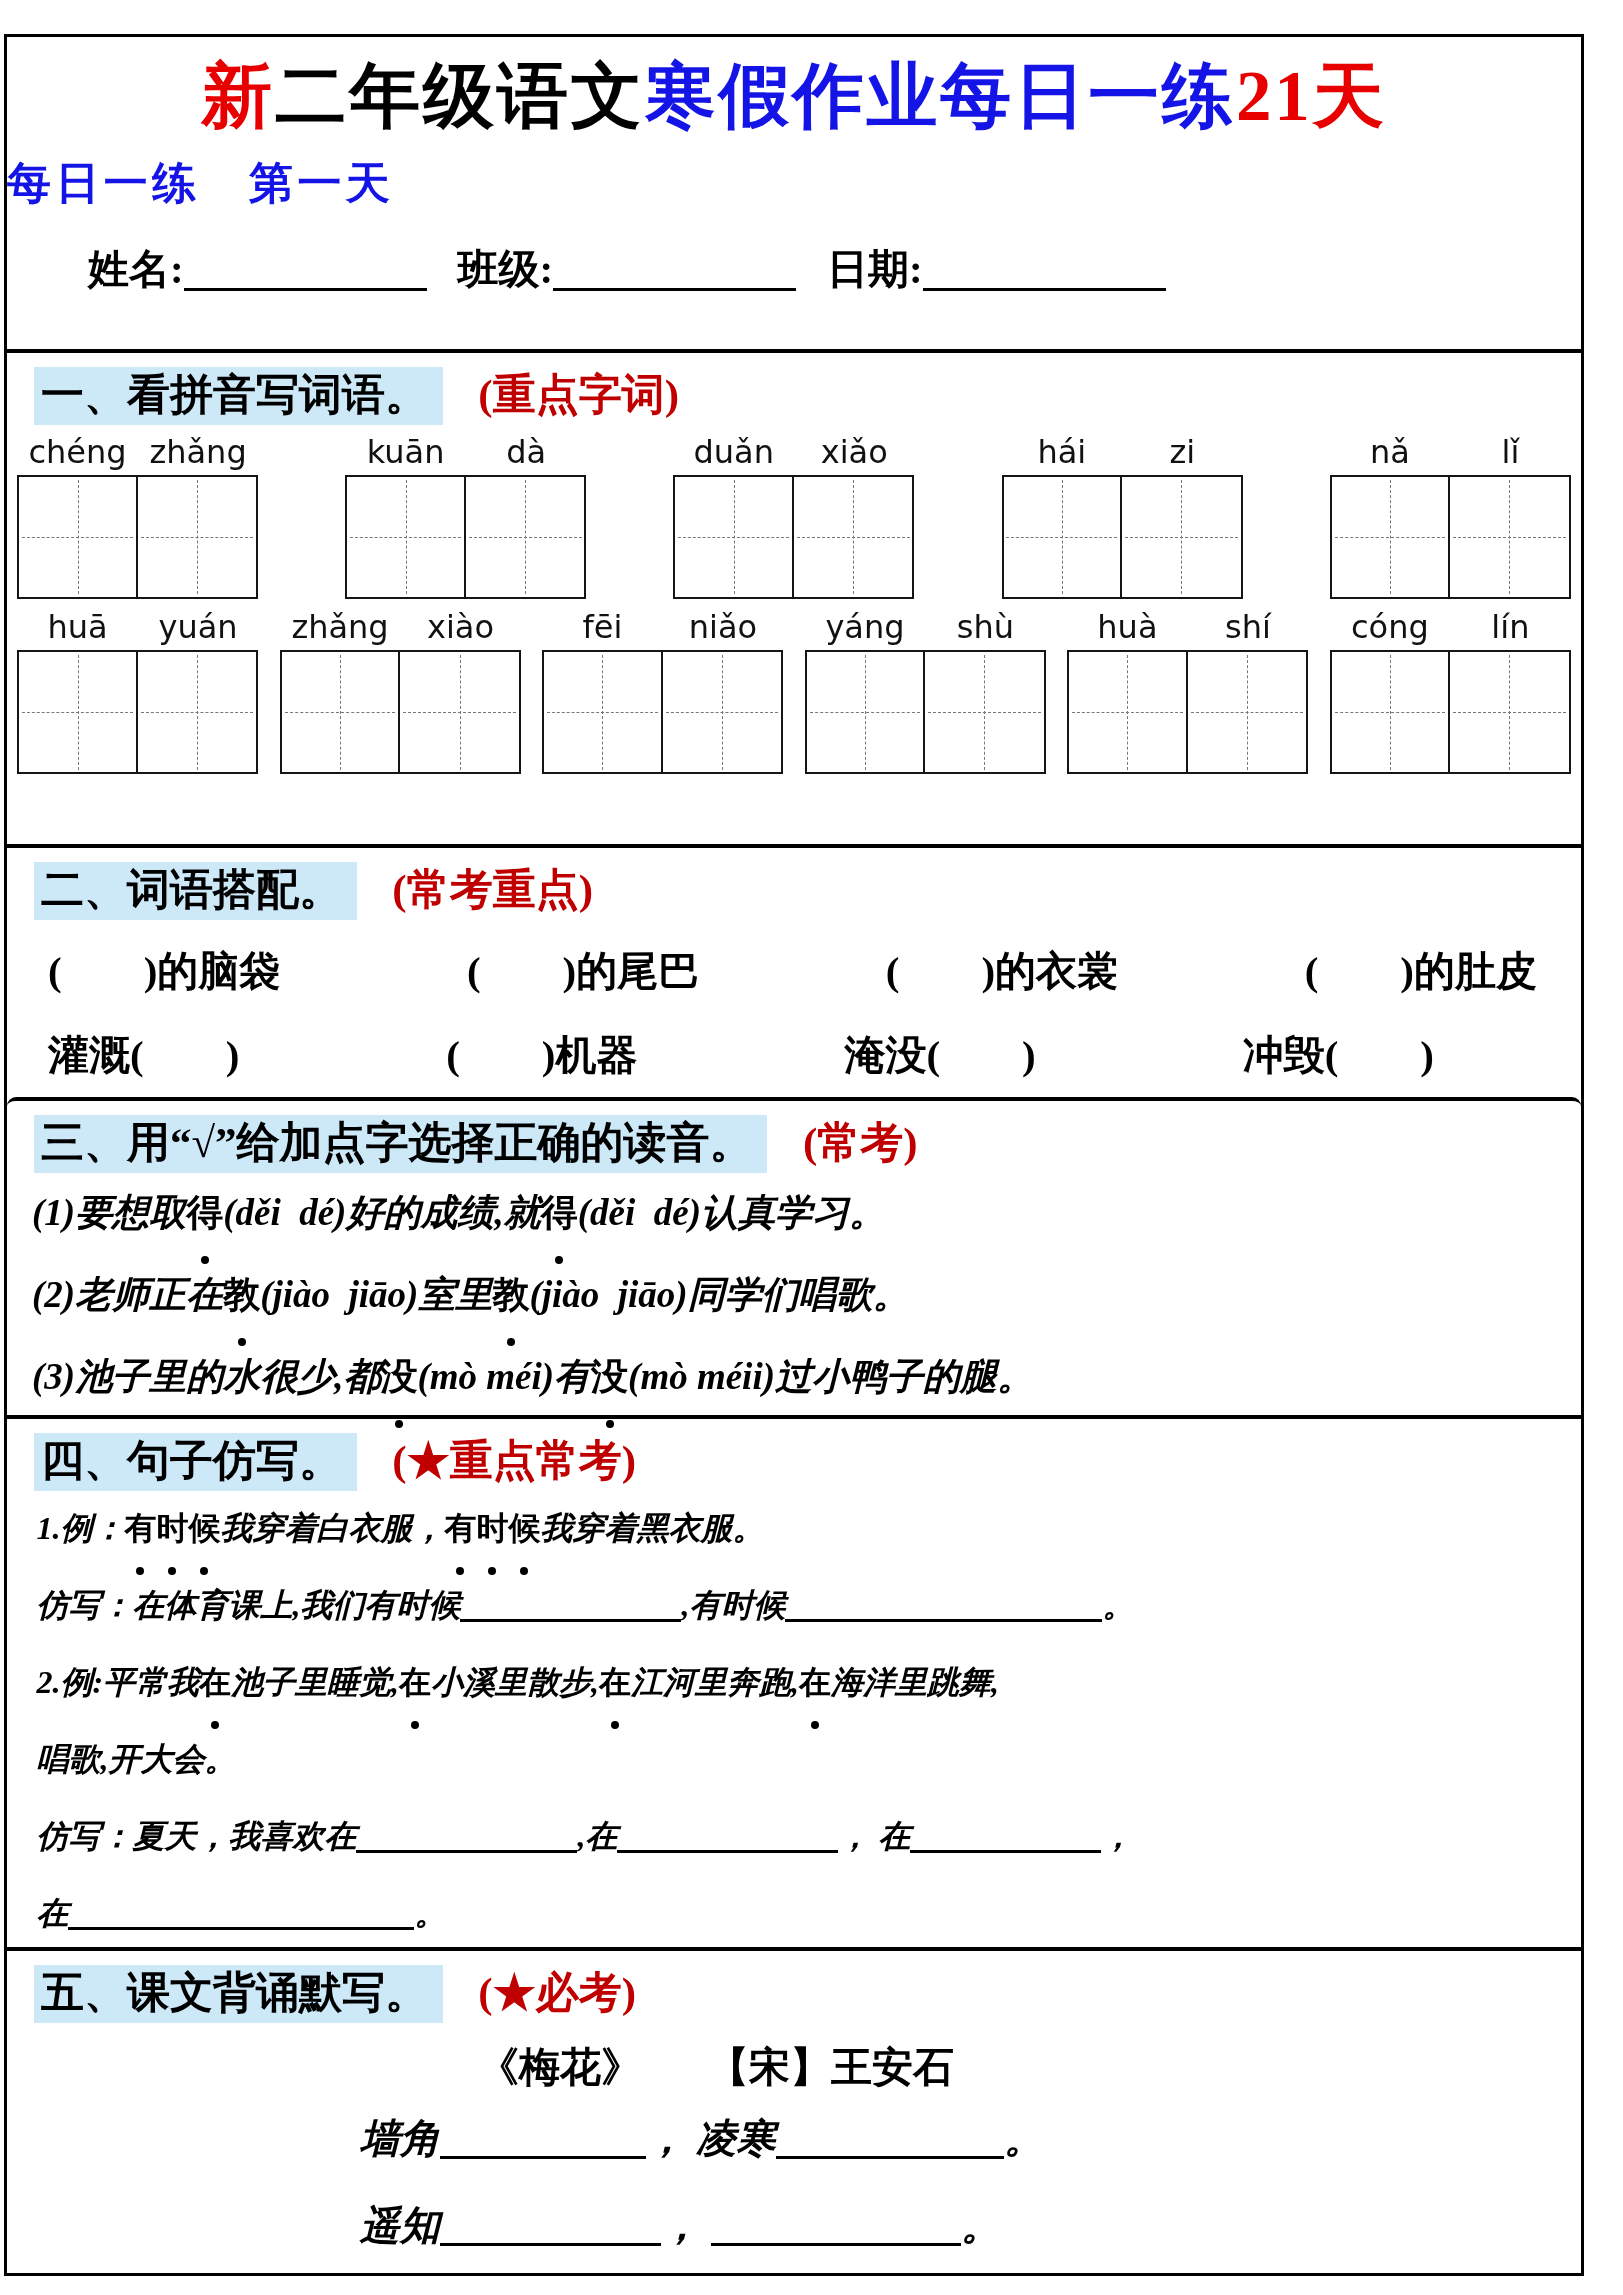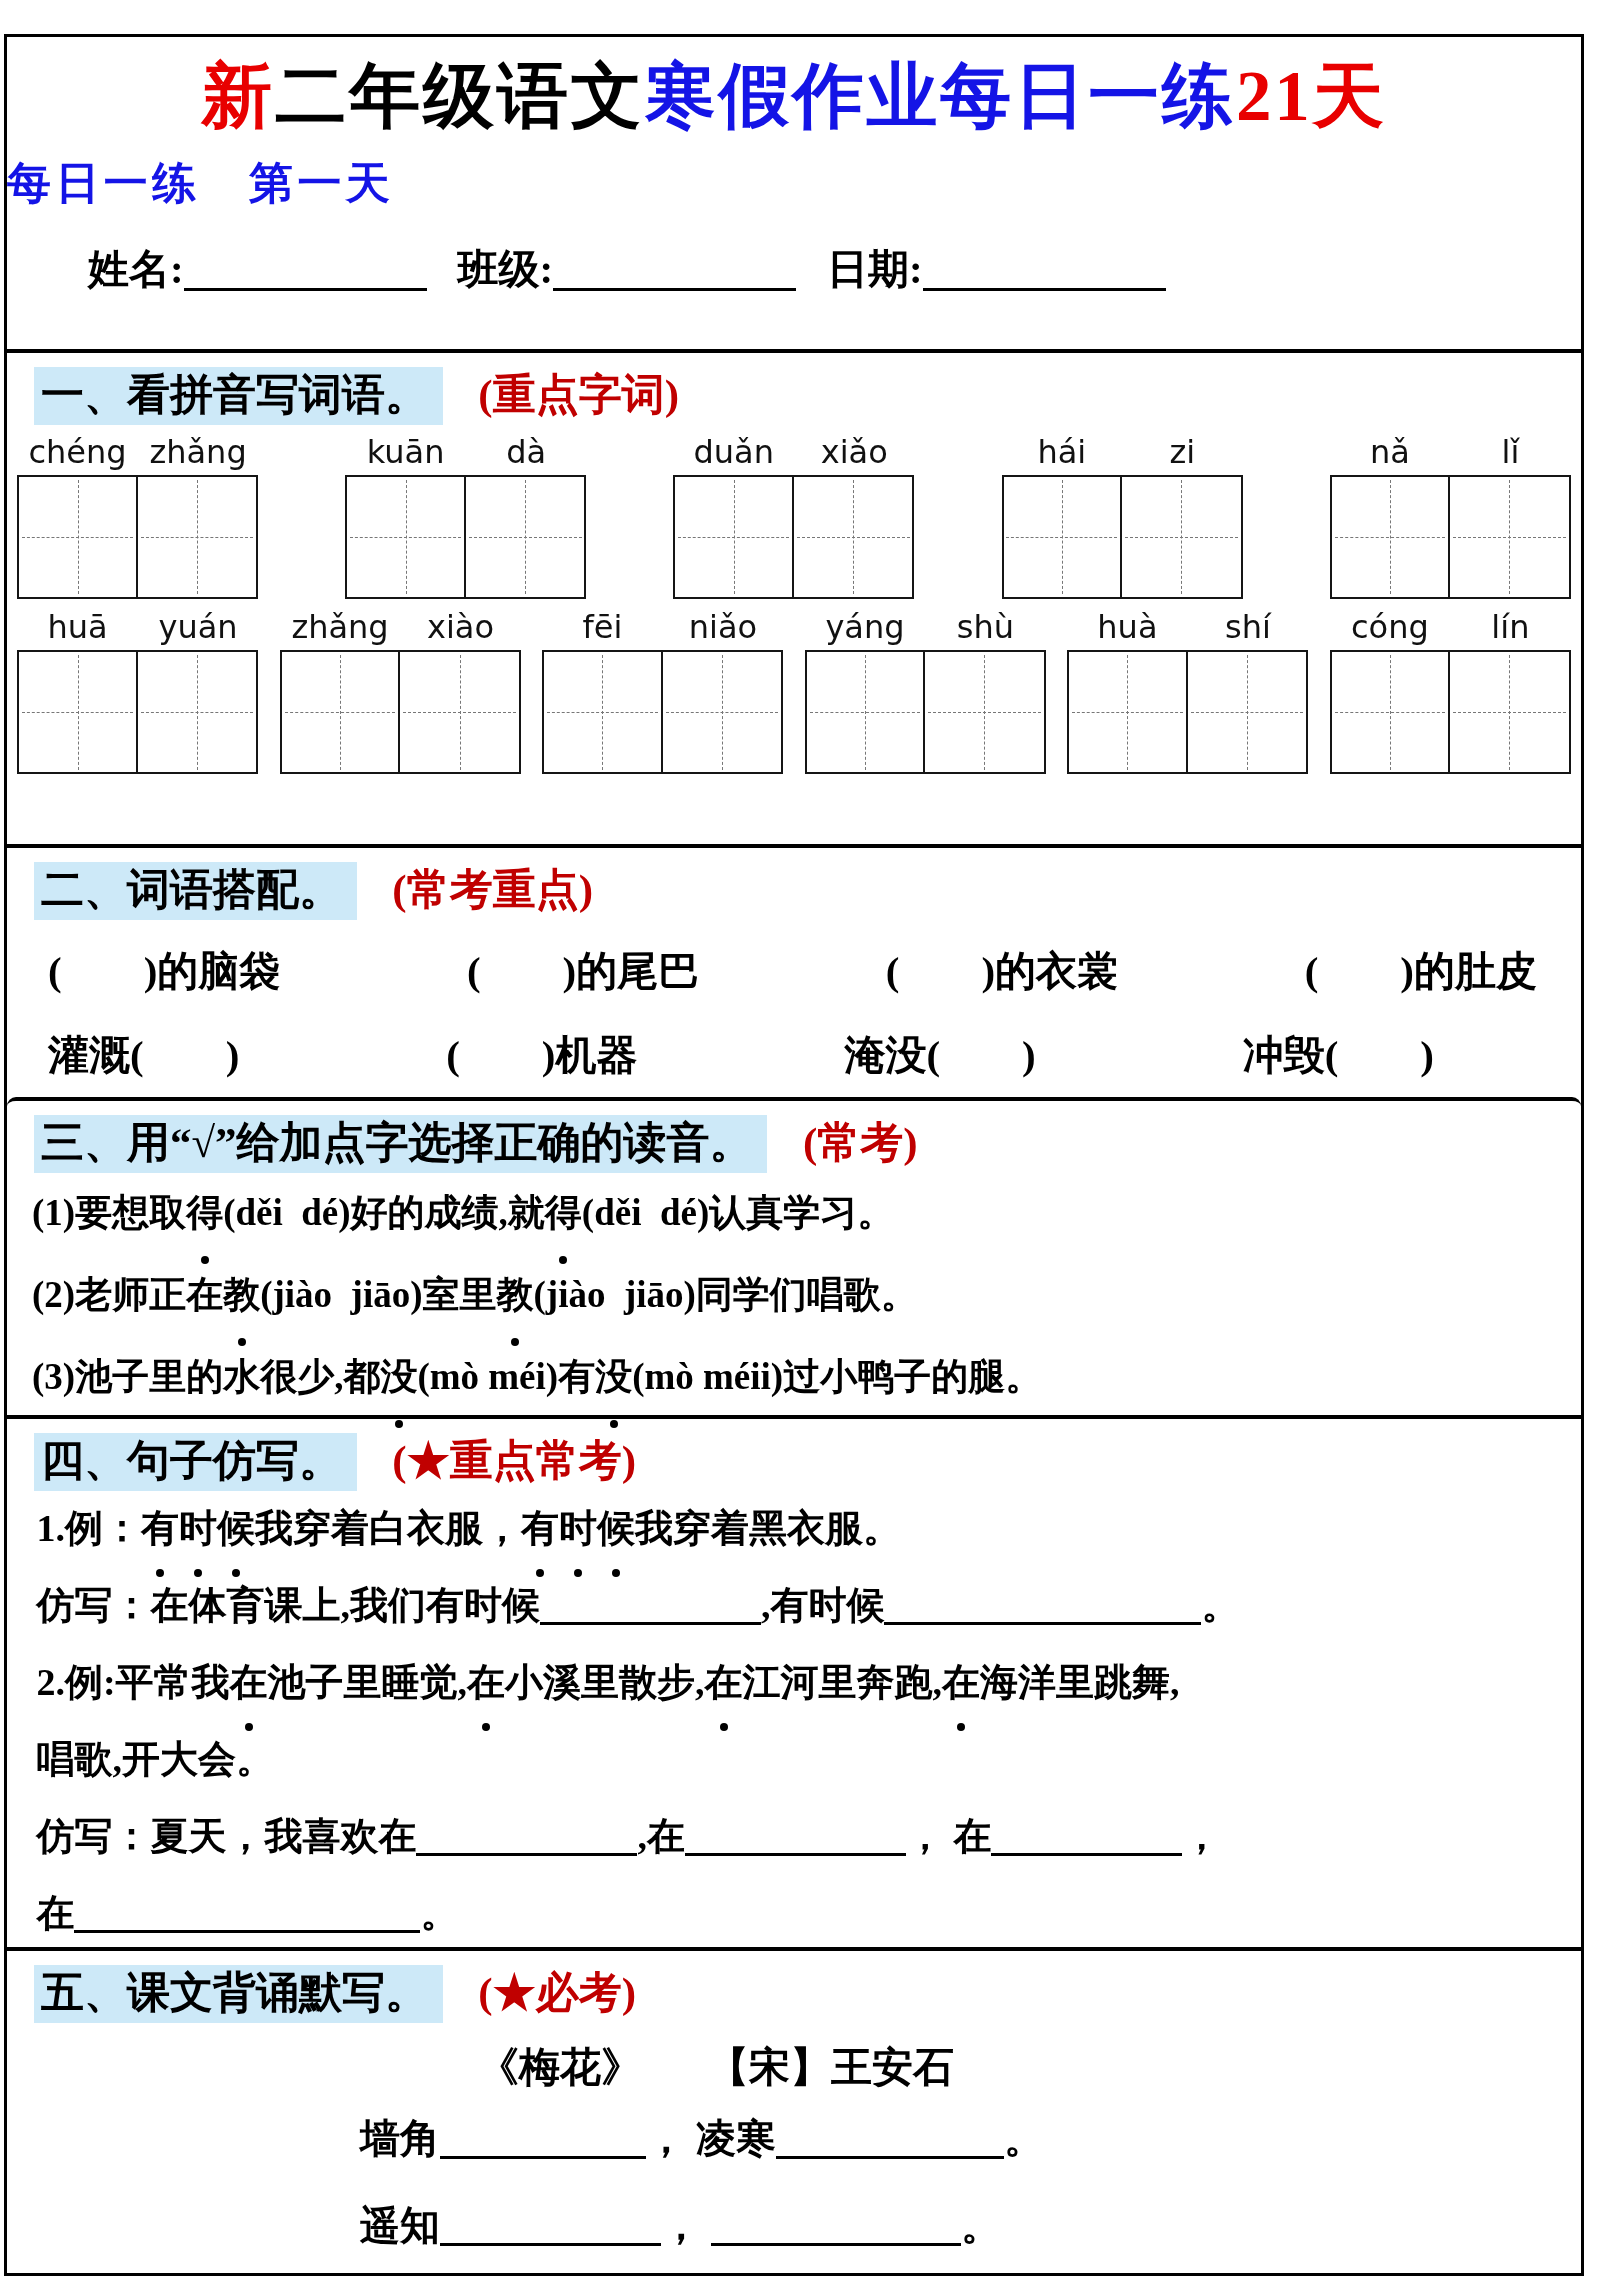--- a/index.html
+++ b/index.html
@@ -41,31 +41,31 @@
   .match-row.second{padding-right:147px;margin-top:29.4px;}
 
   
   .s3{height:318px;border-radius:9px;}
   .tline{padding:0 22px 0 25px;font-size:37px;font-weight:bold;line-height:82px;white-space:pre;}
   .s3 .tline{font-weight:normal;}
   .s3 .tline span.run,.s3 .tline span.dotted{font-weight:bold;}
 
   
   .s4{height:532px;}
-  .s4 .tline{font-size:38px;line-height:77px;padding-left:29.4px;}
+  .s4 .tline{font-size:32px;line-height:77px;padding-left:29.4px;}
 
   
   .s5{height:320px;}
   .poem-title-line{padding-left:471px;font-size:41px;font-weight:bold;margin-top:17.7px;white-space:nowrap;}
   .poem-author{margin-left:66px;}
   .verse{padding-left:353px;font-size:40px;font-weight:bold;line-height:87px;white-space:pre;}
 
   .dotted{position:relative;display:inline-block;}
   .dotted::after{content:'';position:absolute;left:50%;bottom:-0.26em;transform:translateX(-50%);width:8px;height:8px;border-radius:50%;background:#000;}
-  .run{white-space:pre;}
+  .run{white-space:pre;font-style:italic;}
   .pair-item{white-space:pre;}
 </style>
 </head>
 <body>
 
 <div class="sheet">
 
   <div class="head-area">
     <div class="main-title">
       <span class="t-red">新</span><span>二年级语文</span><span class="t-blue">寒假作业每日一练</span><span class="t-red">21天</span>

